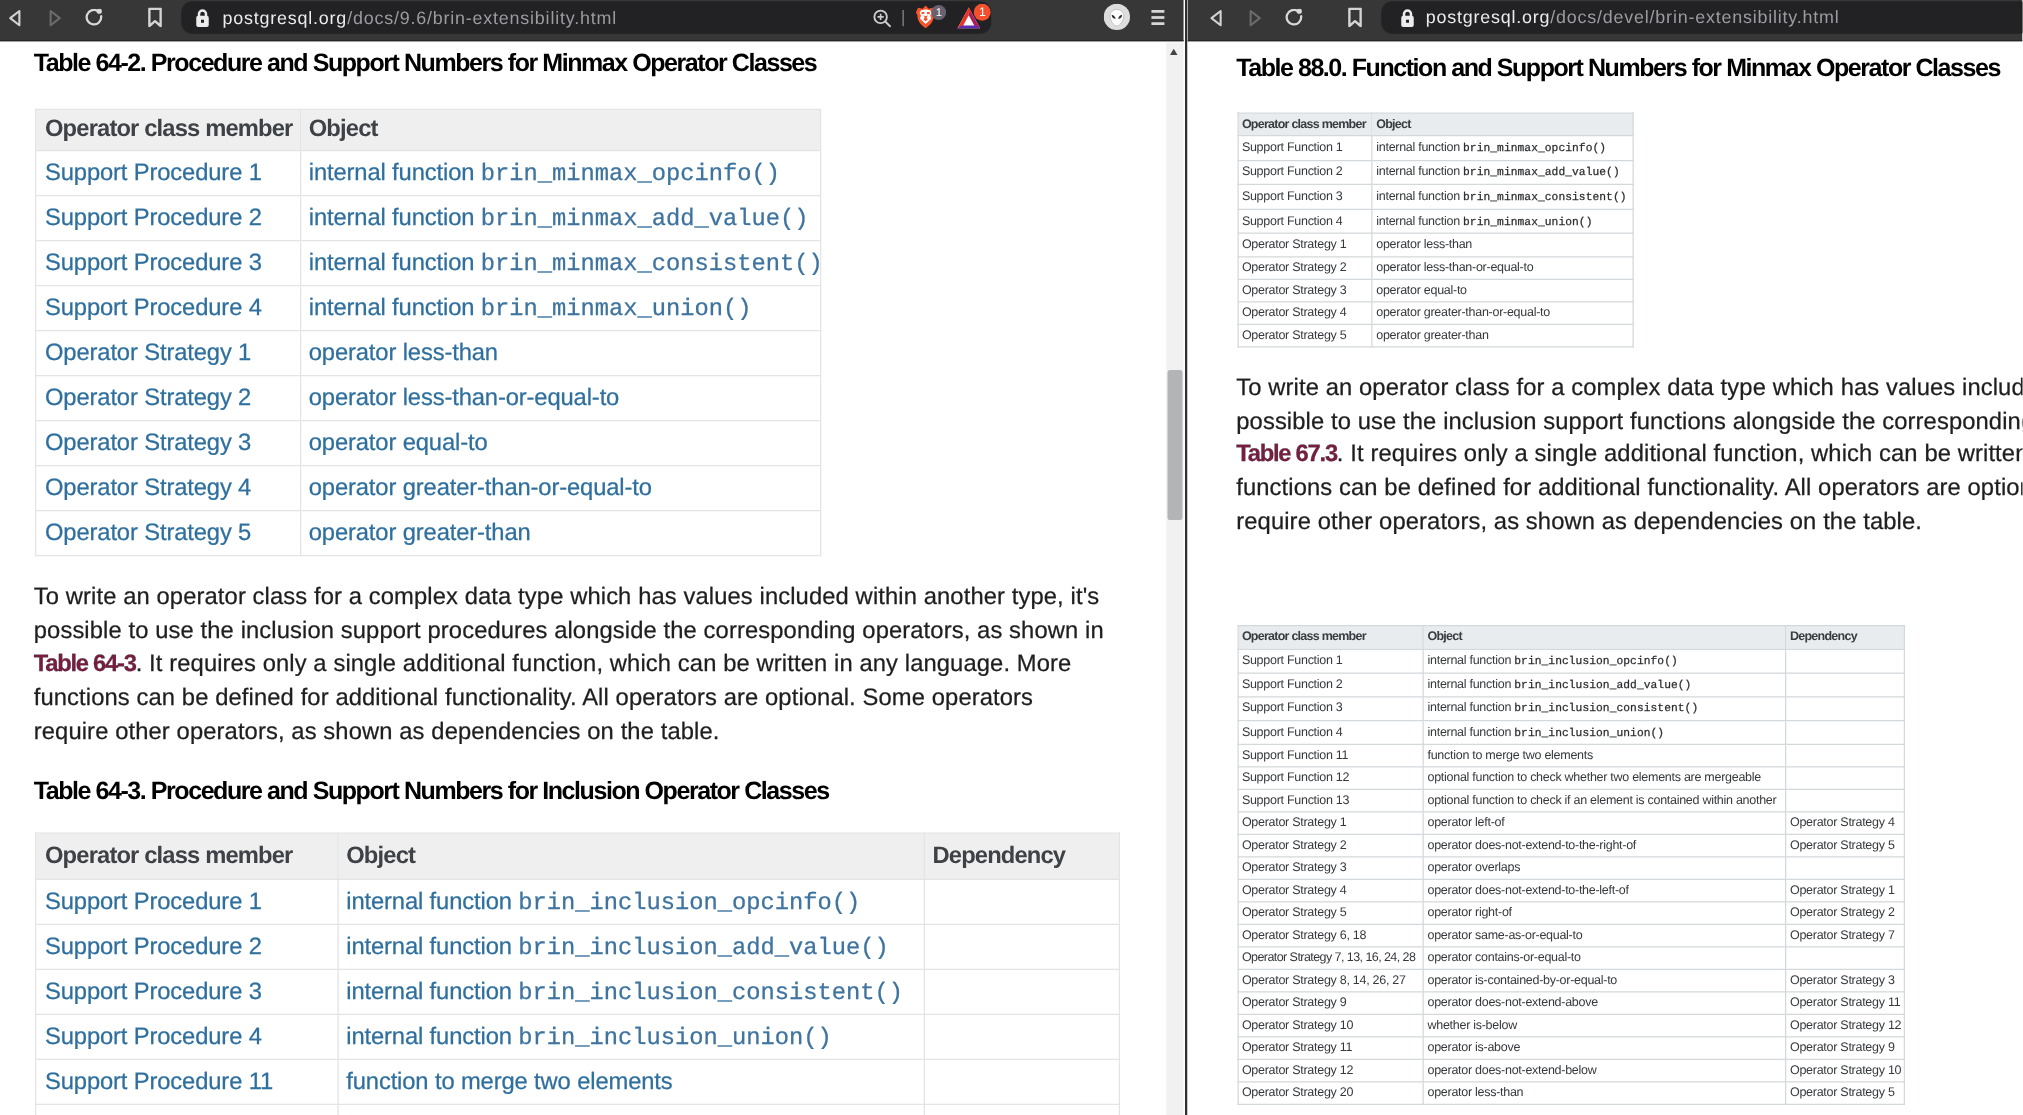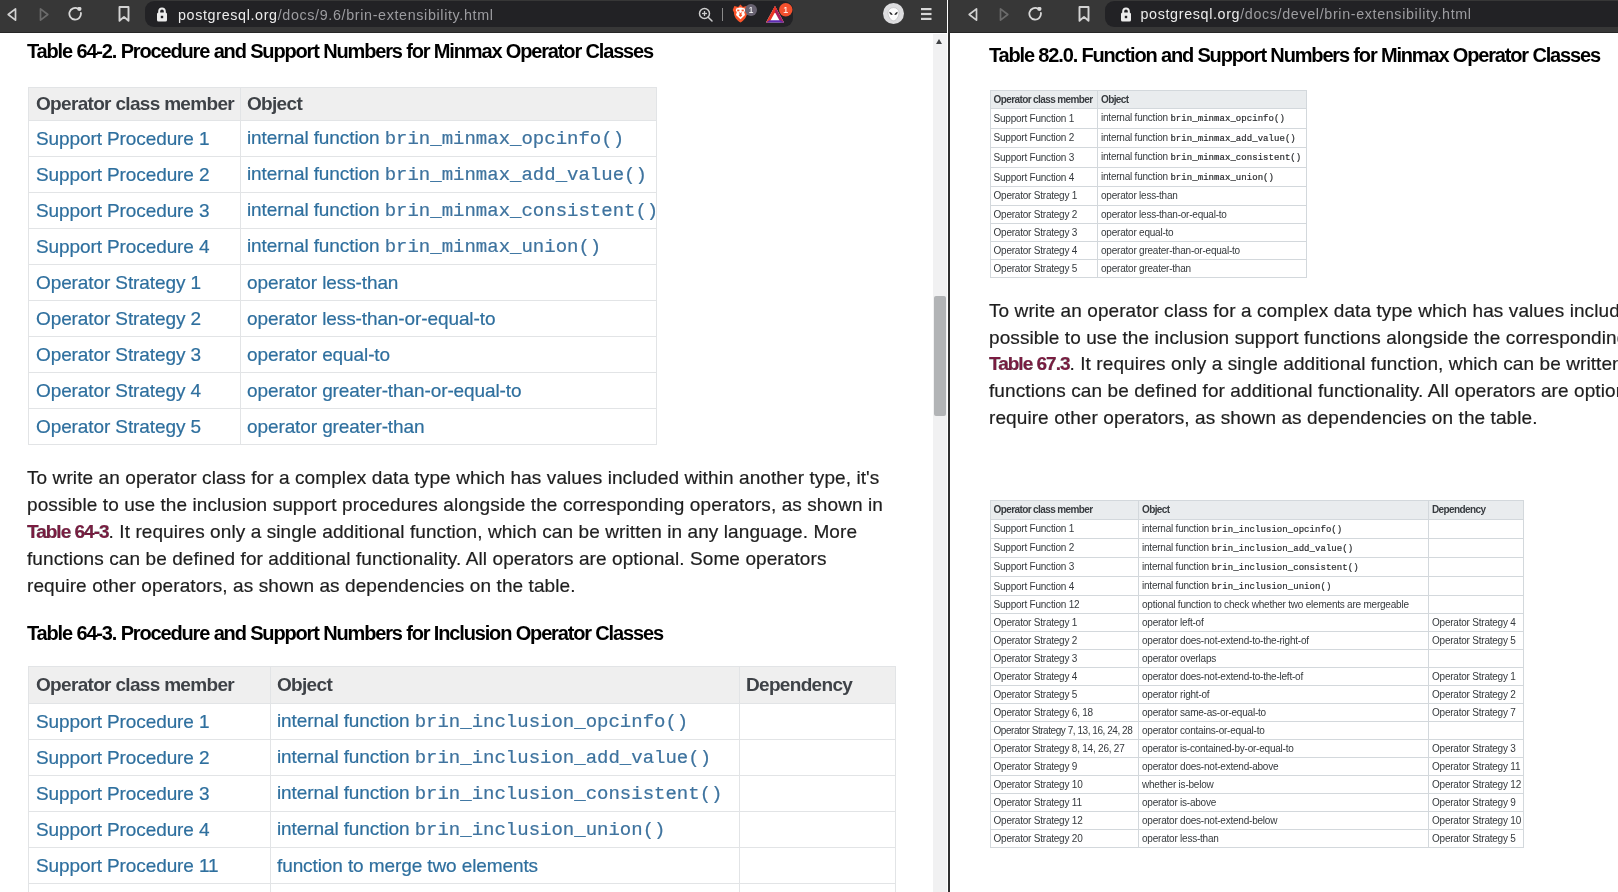--- a/index.html
+++ b/index.html
@@ -233,21 +233,21 @@
       <path d="M1.5 1 h9 v13.8 l-4.5 -3.9 l-4.5 3.9 Z" fill="none" stroke="#d4d4d4" stroke-width="1.9" stroke-linejoin="round"></path>
       </svg>
     <div class="pill" style="left:155px; width:520px;"></div>
     <svg class="ic" style="left:169.5px;top:7px" width="12" height="15" viewBox="0 0 12 15">
       <path d="M3.2 6 V4.2 a2.8 2.8 0 0 1 5.6 0 V6" fill="none" stroke="#ececec" stroke-width="2"></path>
       <rect x="1" y="5.5" width="10" height="9" rx="1.6" fill="#ececec"></rect>
       <rect x="4.8" y="8.8" width="2.4" height="2.4" fill="#222225"></rect>
       </svg>
     <div class="urltxt" style="left:190.5px;top:2px;">postgresql.org<span class="path">/docs/devel/brin-extensibility.html</span></div>
   </div>
-  <div class="h1" style="left:39px; top:44.5px; letter-spacing:-1.16px;">Table 82.0. Function and Support Numbers for Minmax Operator Classes</div>
+  <div class="h1" style="left:39px; top:44.5px; letter-spacing:-1.16px;">Table 88.0. Function and Support Numbers for Minmax Operator Classes</div>
   <table class="rt" id="rt1" style="left:40px; top:90px; width:316px;">
     <colgroup>
         <col style="width:107px">
         <col style="width:209px">
       </colgroup>
     <tbody>
         <tr style="height:18px">
           <th>Operator class member</th>
           <th>Object</th>
         </tr>
@@ -320,22 +320,32 @@
           <td>Support Function 3</td>
           <td>internal function <code>brin_inclusion_consistent()</code></td>
           <td></td>
         </tr>
     <tr style="height:19.2px">
           <td>Support Function 4</td>
           <td>internal function <code>brin_inclusion_union()</code></td>
           <td></td>
         </tr>
     <tr style="height:18px">
+          <td>Support Function 11</td>
+          <td>function to merge two elements</td>
+          <td></td>
+        </tr>
+    <tr style="height:18px">
           <td>Support Function 12</td>
           <td>optional function to check whether two elements are mergeable</td>
+          <td></td>
+        </tr>
+    <tr style="height:18px">
+          <td>Support Function 13</td>
+          <td>optional function to check if an element is contained within another</td>
           <td></td>
         </tr>
     <tr style="height:18px">
           <td>Operator Strategy 1</td>
           <td>operator left-of</td>
           <td>Operator Strategy 4</td>
         </tr>
     <tr style="height:18px">
           <td>Operator Strategy 2</td>
           <td>operator does-not-extend-to-the-right-of</td>

